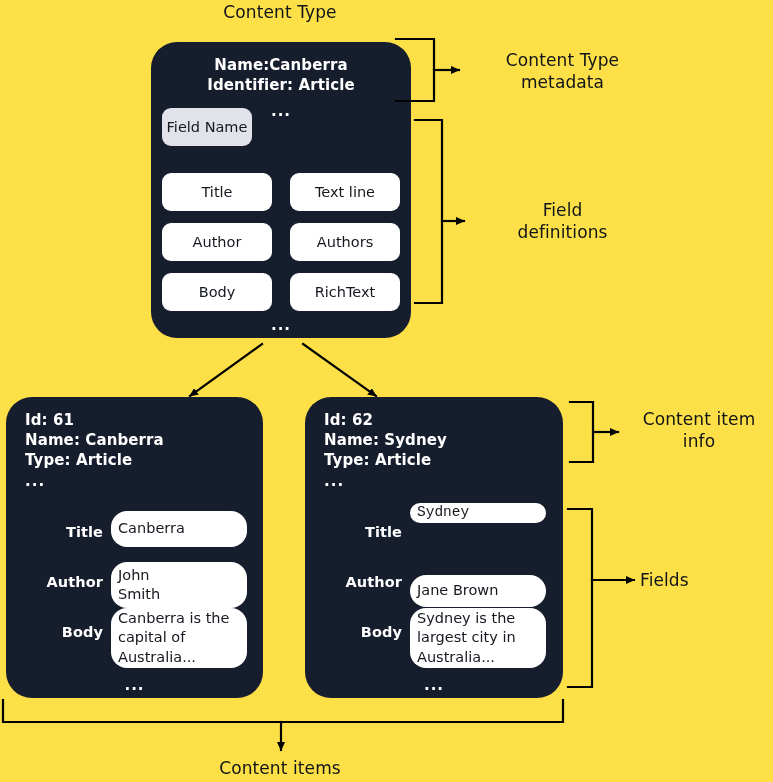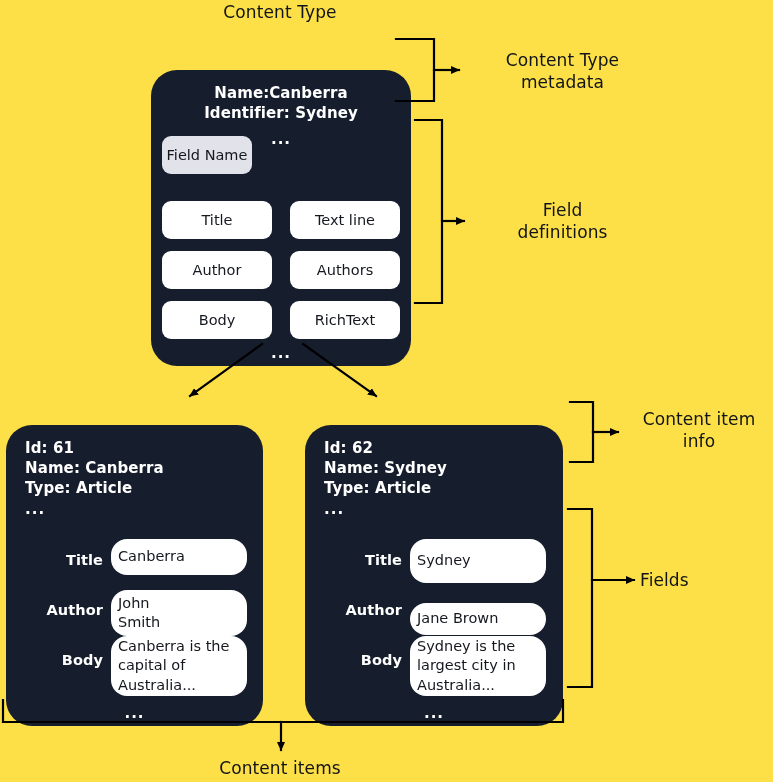--- a/index.html
+++ b/index.html
@@ -27,21 +27,20 @@
     color: #111418;
     text-align: center;
     line-height: 1.28;
     letter-spacing: 0.1px;
   }
 
   
   .card {
     background: #161d2d;
     border-radius: 26px;
-    margin-top: 28px;
   }
 
   .card-meta {
     color: #ffffff;
     font-size: 15px;
     font-weight: bold;
     line-height: 1.33;
     letter-spacing: 0.1px;
   }
   .dots {
@@ -101,21 +100,21 @@
 <body>
 
 <div id="canvas">
 
   <div class="abs caption" style="left:180px; top:2px; width:200px;">Content Type</div>
 
   <div class="abs card" style="left:151px; top:42px; width:260px; height:296px;">
 
     <div class="abs card-meta" style="left:0; top:14px; width:260px; text-align:center;">
       <div>Name:Canberra</div>
-      <div>Identifier: Sydney</div>
+      <div>Identifier: Article</div>
     </div>
     <div class="abs dots" style="left:0; top:62px; width:260px; text-align:center;">...</div>
 
     <div class="abs chip header" style="left:11px; top:66px; width:90px; height:38px;">Field Name</div>
 
     <div class="abs chip value" style="left:11px; top:131px; width:110px; height:38px;">Title</div>
     <div class="abs chip value" style="left:139px; top:131px; width:110px; height:38px;">Text line</div>
 
     <div class="abs chip value" style="left:11px; top:181px; width:110px; height:38px;">Author</div>
     <div class="abs chip value" style="left:139px; top:181px; width:110px; height:38px;">Authors</div>
@@ -163,21 +162,21 @@
   <div class="abs card" style="left:305px; top:397px; width:258px; height:301px;">
 
     <div class="abs card-meta" style="left:19px; top:14px; width:220px; text-align:left;">
       <div>Id: 62</div>
       <div>Name: Sydney</div>
       <div>Type: Article</div>
     </div>
     <div class="abs dots" style="left:19px; top:77px;">...</div>
 
     <div class="abs fld-label" style="left:19px; top:127px; width:78px;">Title</div>
-    <div class="abs fld-box" style="left:105px; top:114px; width:136px; height:44px;">Sydney</div>
+    <div class="abs fld-box" style="left:105px; top:106px; width:136px; height:20px;font-family:Liberation Mono, monospace;">Sydney</div>
 
     <div class="abs fld-label" style="left:19px; top:177px; width:78px;">Author</div>
     <div class="abs fld-box" style="left:105px; top:178px; width:136px; height:32px; white-space:pre-line;">Jane Brown</div>
 
     <div class="abs fld-label" style="left:19px; top:227px; width:78px;">Body</div>
     <div class="abs fld-box" style="left:105px; top:211px; width:136px; height:60px; white-space:pre-line;">Sydney is the
 largest city in
 Australia...</div>
 
     <div class="abs dots" style="left:0; top:281px; width:258px; text-align:center;">...</div>

